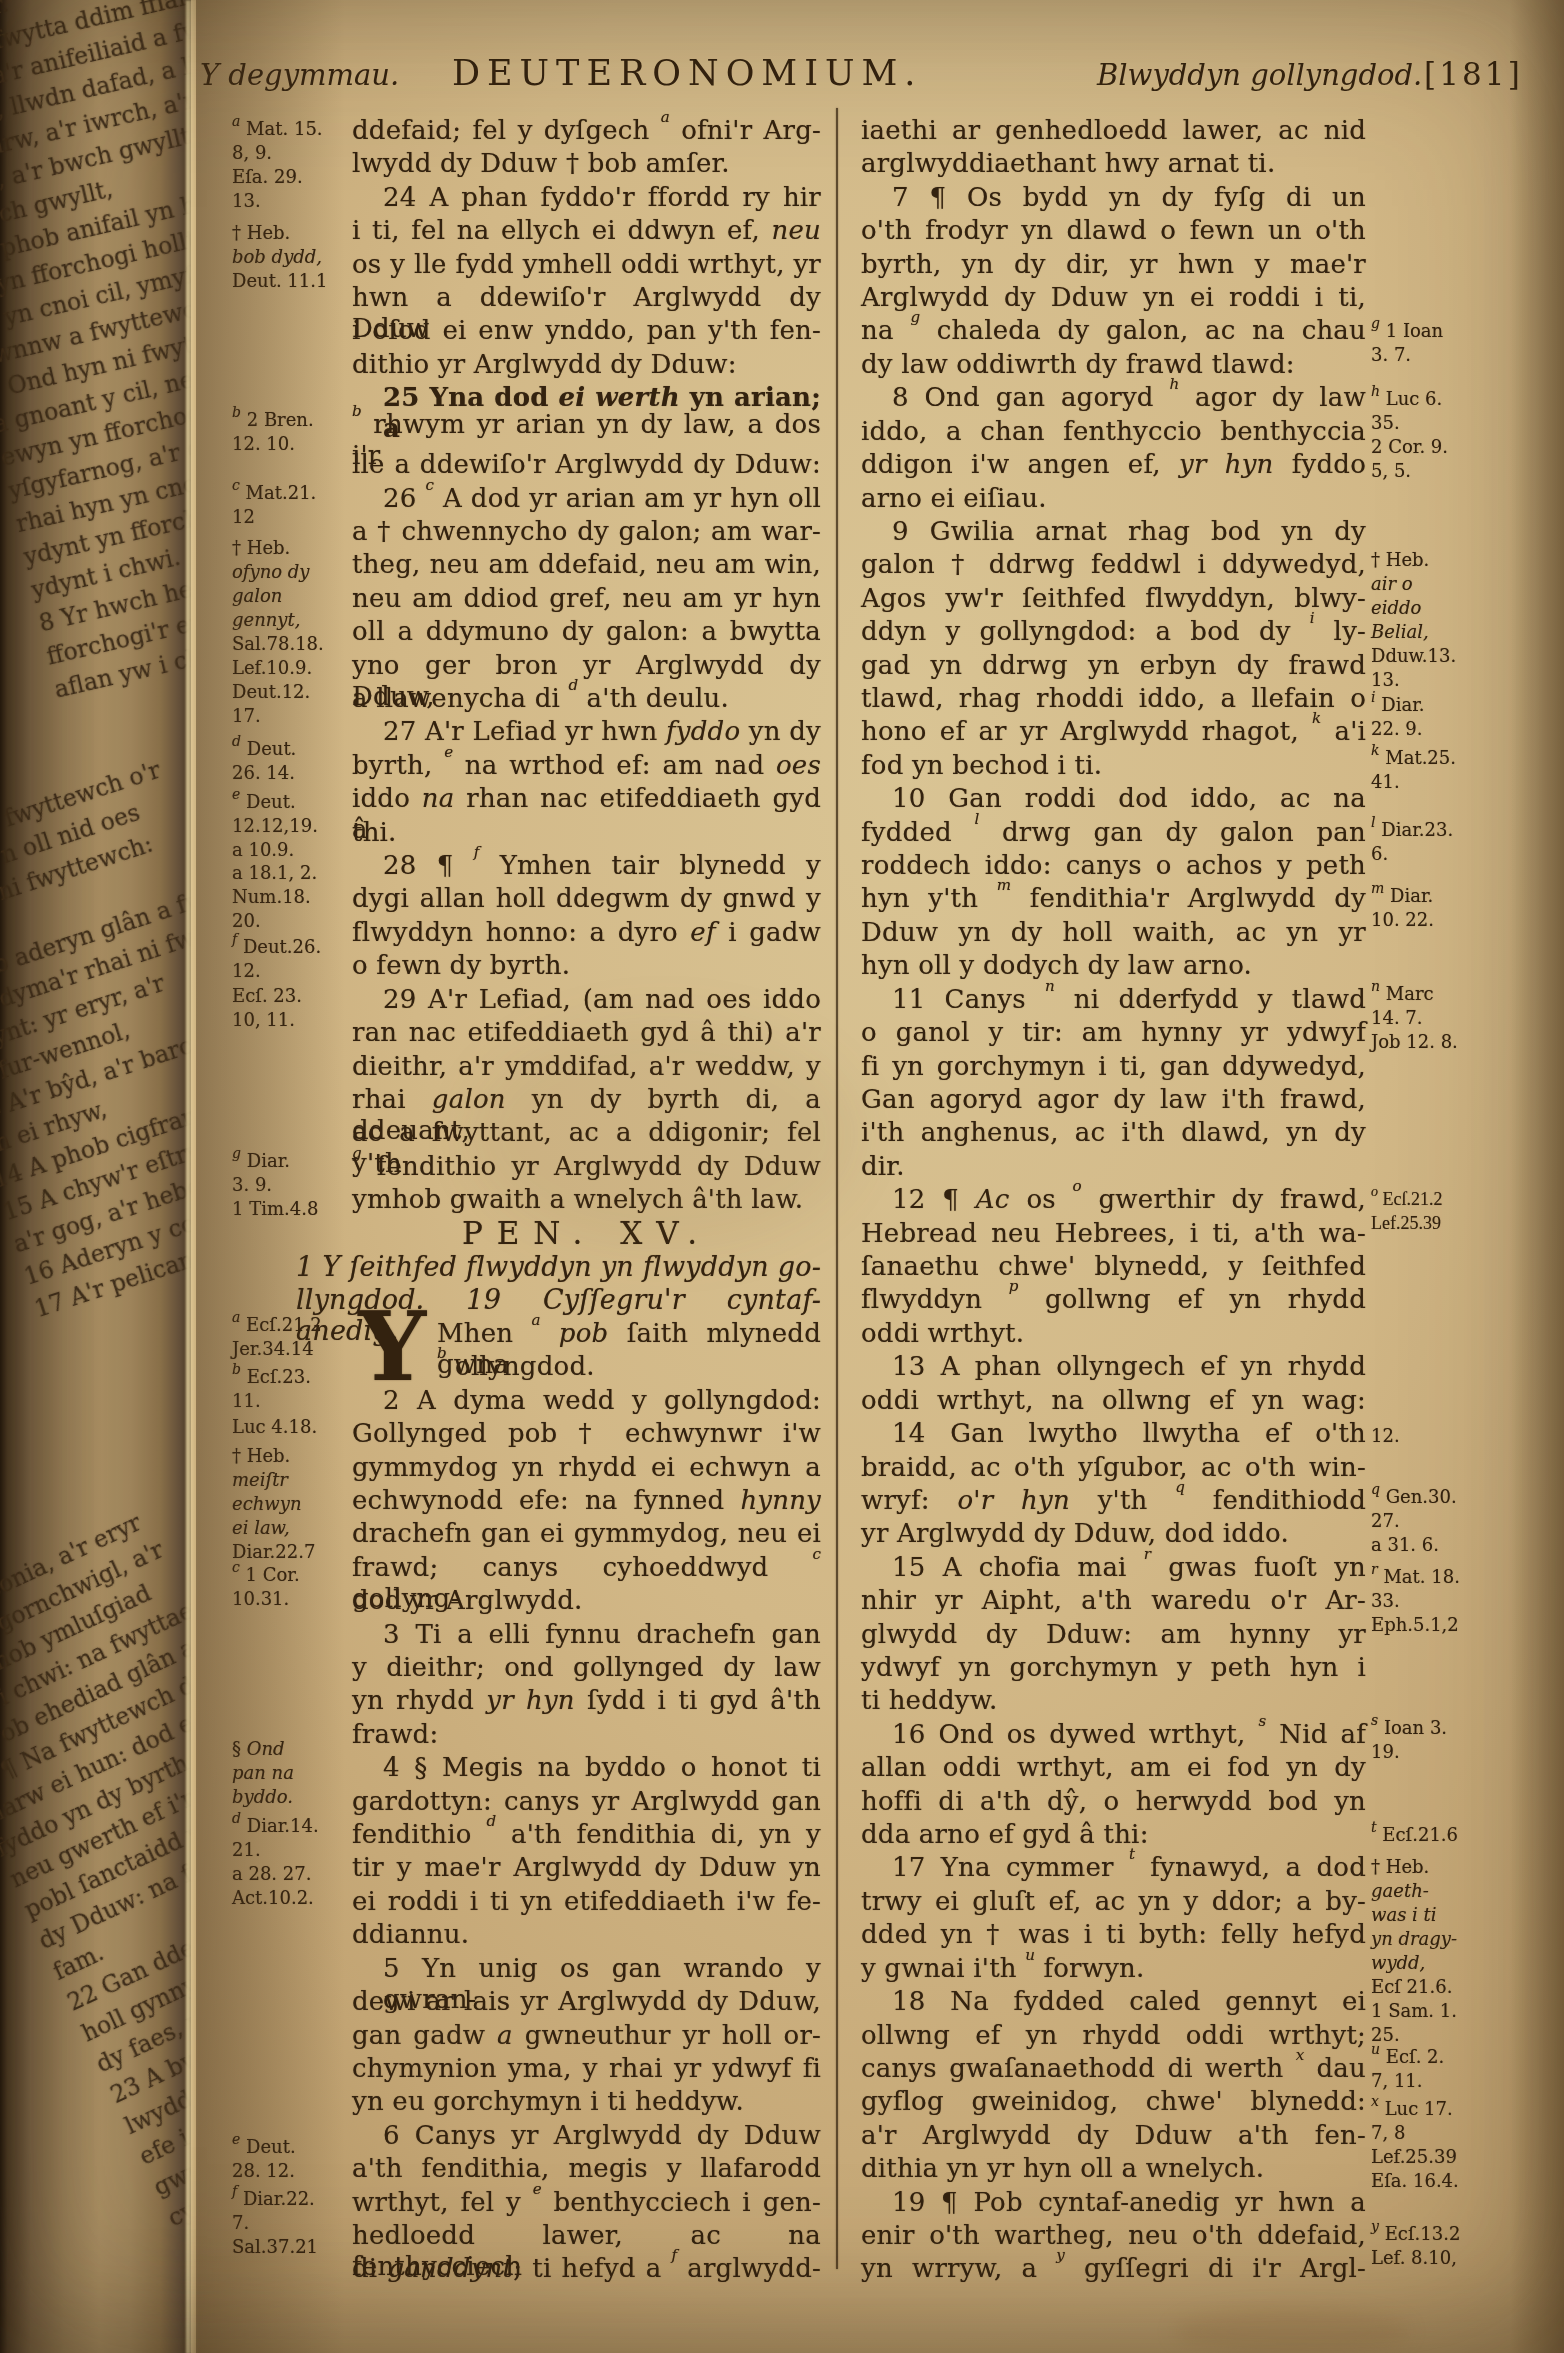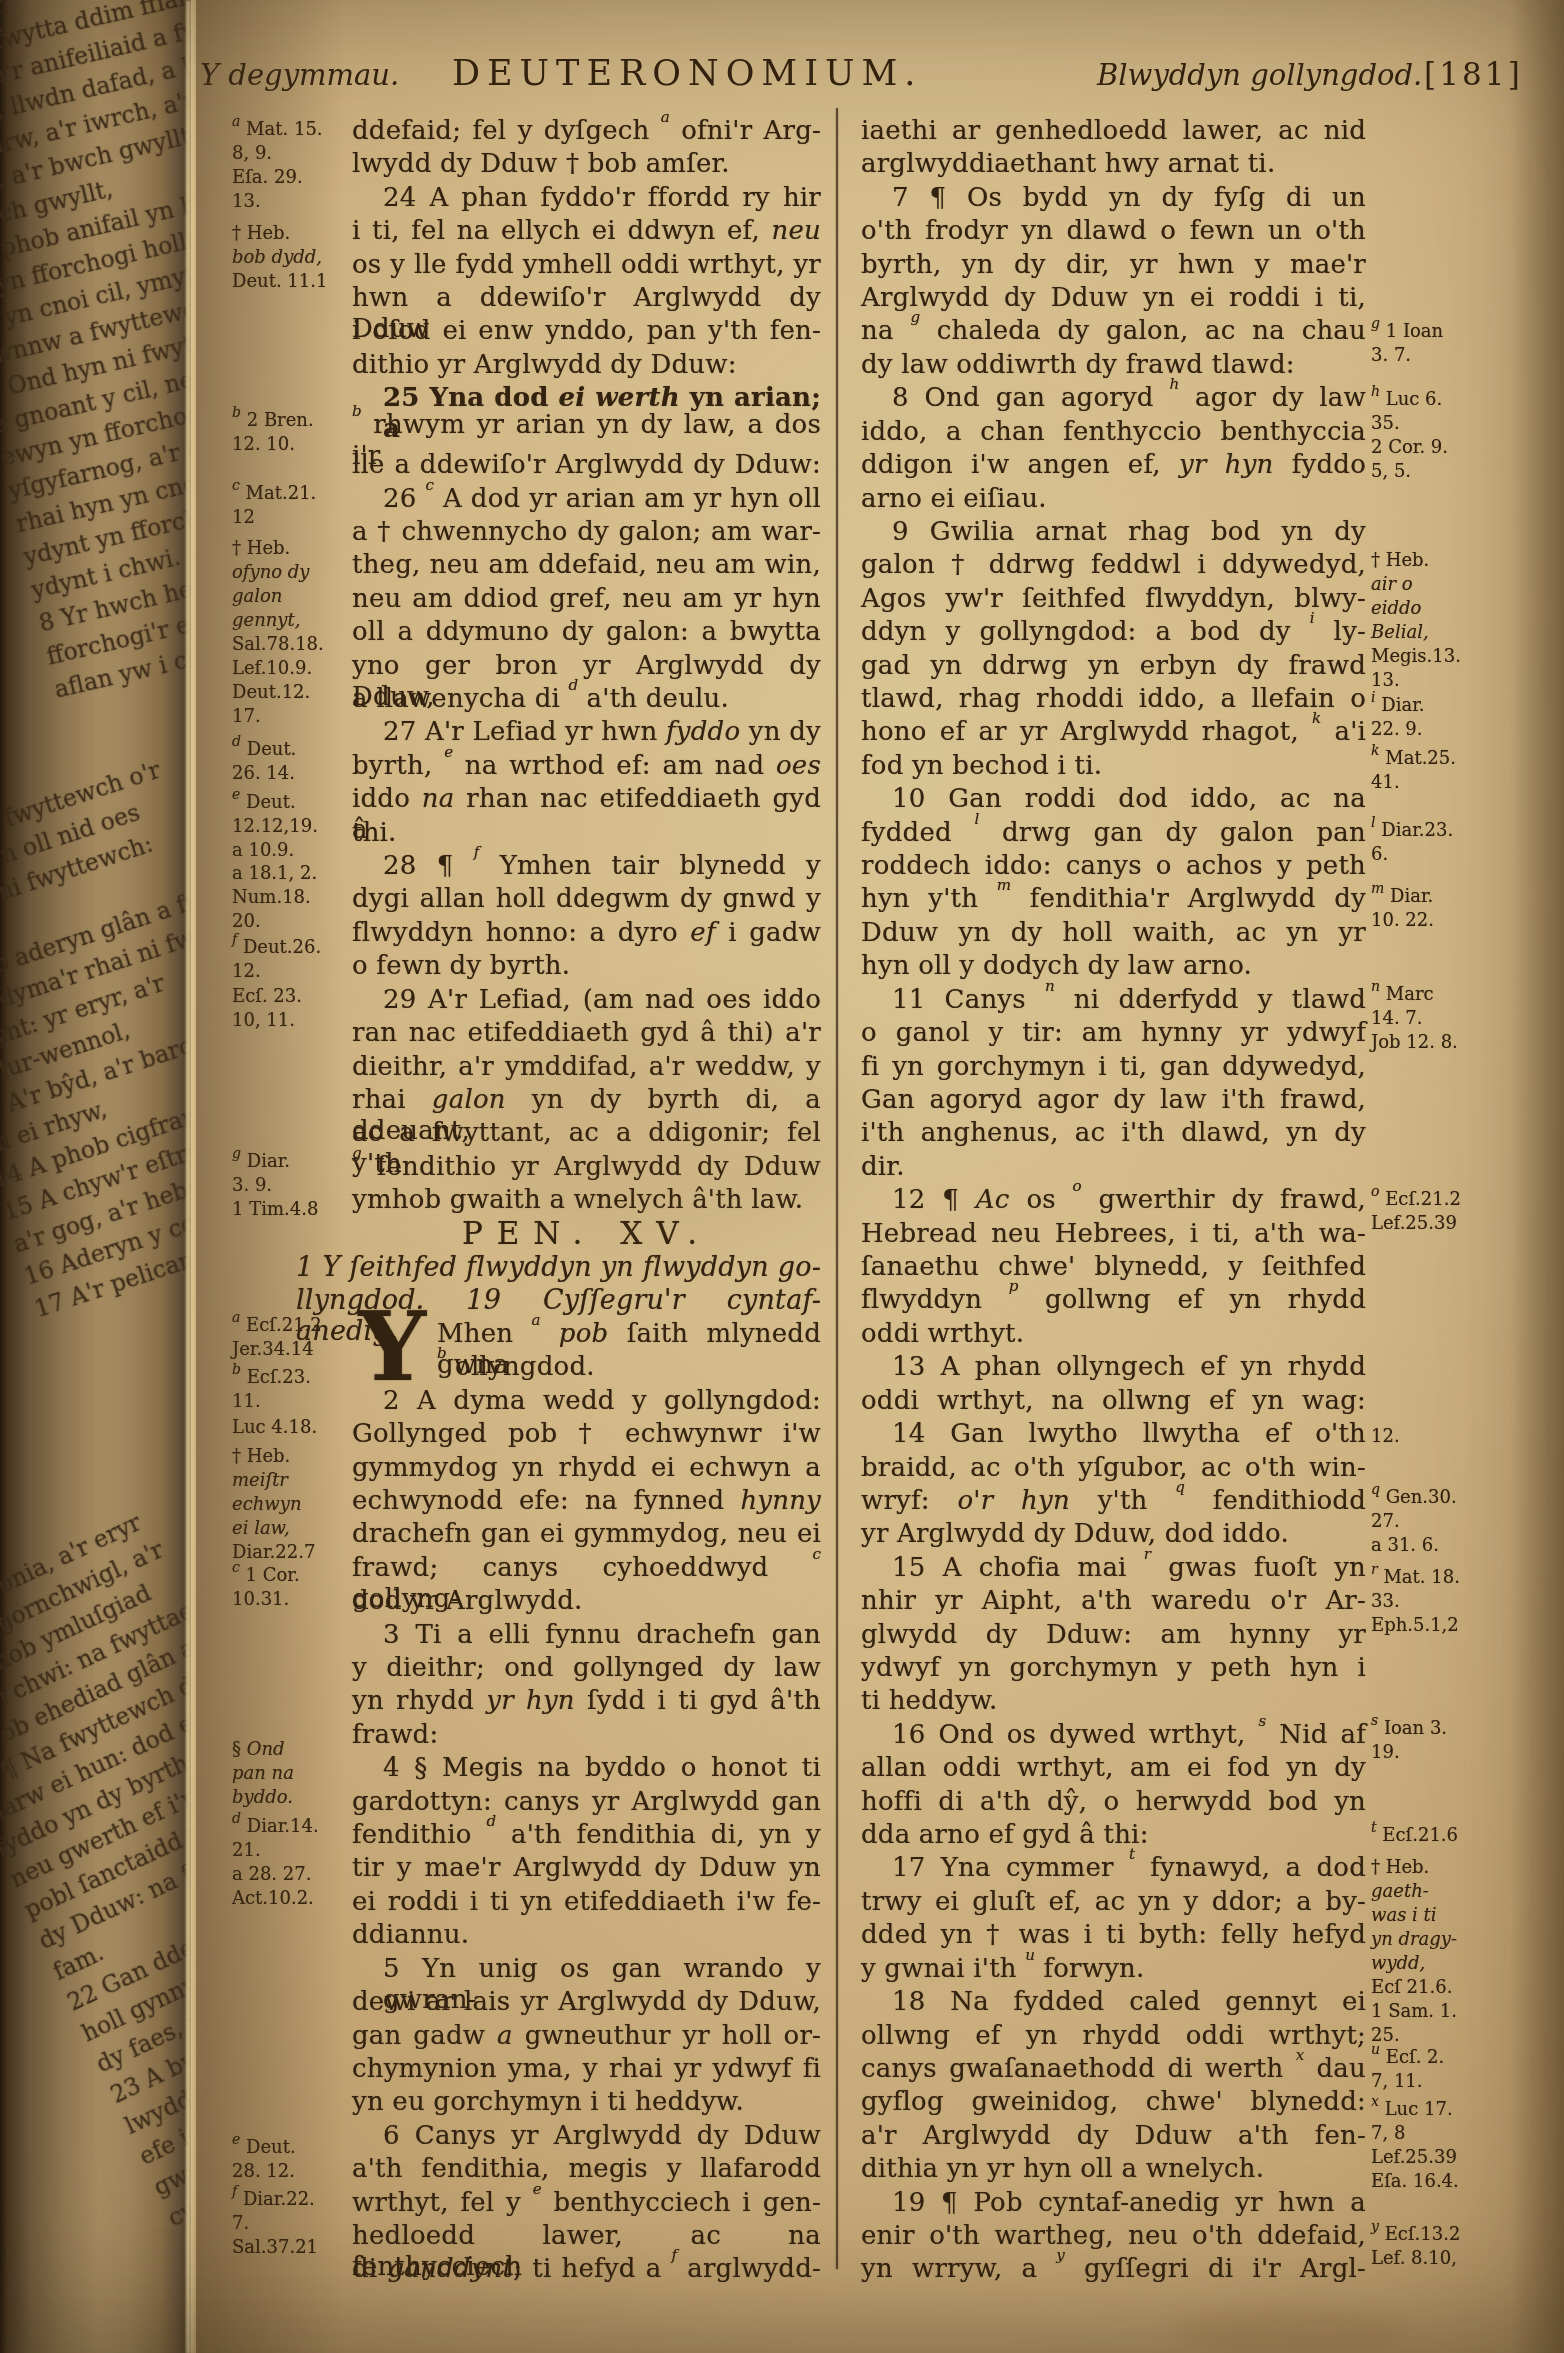--- a/index.html
+++ b/index.html
@@ -397,21 +397,21 @@
       <div><sup>h</sup> Luc 6.</div>
       <div>35.</div>
       <div>2 Cor. 9.</div>
       <div>5, 5.</div>
     </div>
     <div class="note" style="top: 548px;">
       <div>† Heb.</div>
       <div><i>air o</i></div>
       <div><i>eiddo</i></div>
       <div><i>Belial,</i></div>
-      <div>Megis.13.</div>
+      <div>Dduw.13.</div>
       <div>13.</div>
     </div>
     <div class="note" style="top: 693px;">
       <div><sup>i</sup> Diar.</div>
       <div>22. 9.</div>
     </div>
     <div class="note" style="top: 746px;">
       <div><sup>k</sup> Mat.25.</div>
       <div>41.</div>
     </div>
@@ -421,21 +421,21 @@
     </div>
     <div class="note" style="top: 884px;">
       <div><sup>m</sup> Diar.</div>
       <div>10. 22.</div>
     </div>
     <div class="note" style="top: 982px;">
       <div><sup>n</sup> Marc</div>
       <div>14. 7.</div>
       <div>Job 12. 8.</div>
     </div>
-    <div class="note" style="top: 1187px;">
+    <div class="note" style="top: 1187px; font-family: Liberation Serif, serif;">
       <div><sup>o</sup> Ecſ.21.2</div>
       <div>Lef.25.39</div>
     </div>
     <div class="note" style="top: 1424px;">
       <div>12.</div>
     </div>
     <div class="note" style="top: 1485px;">
       <div><sup>q</sup> Gen.30.</div>
       <div>27.</div>
       <div>a 31. 6.</div>

